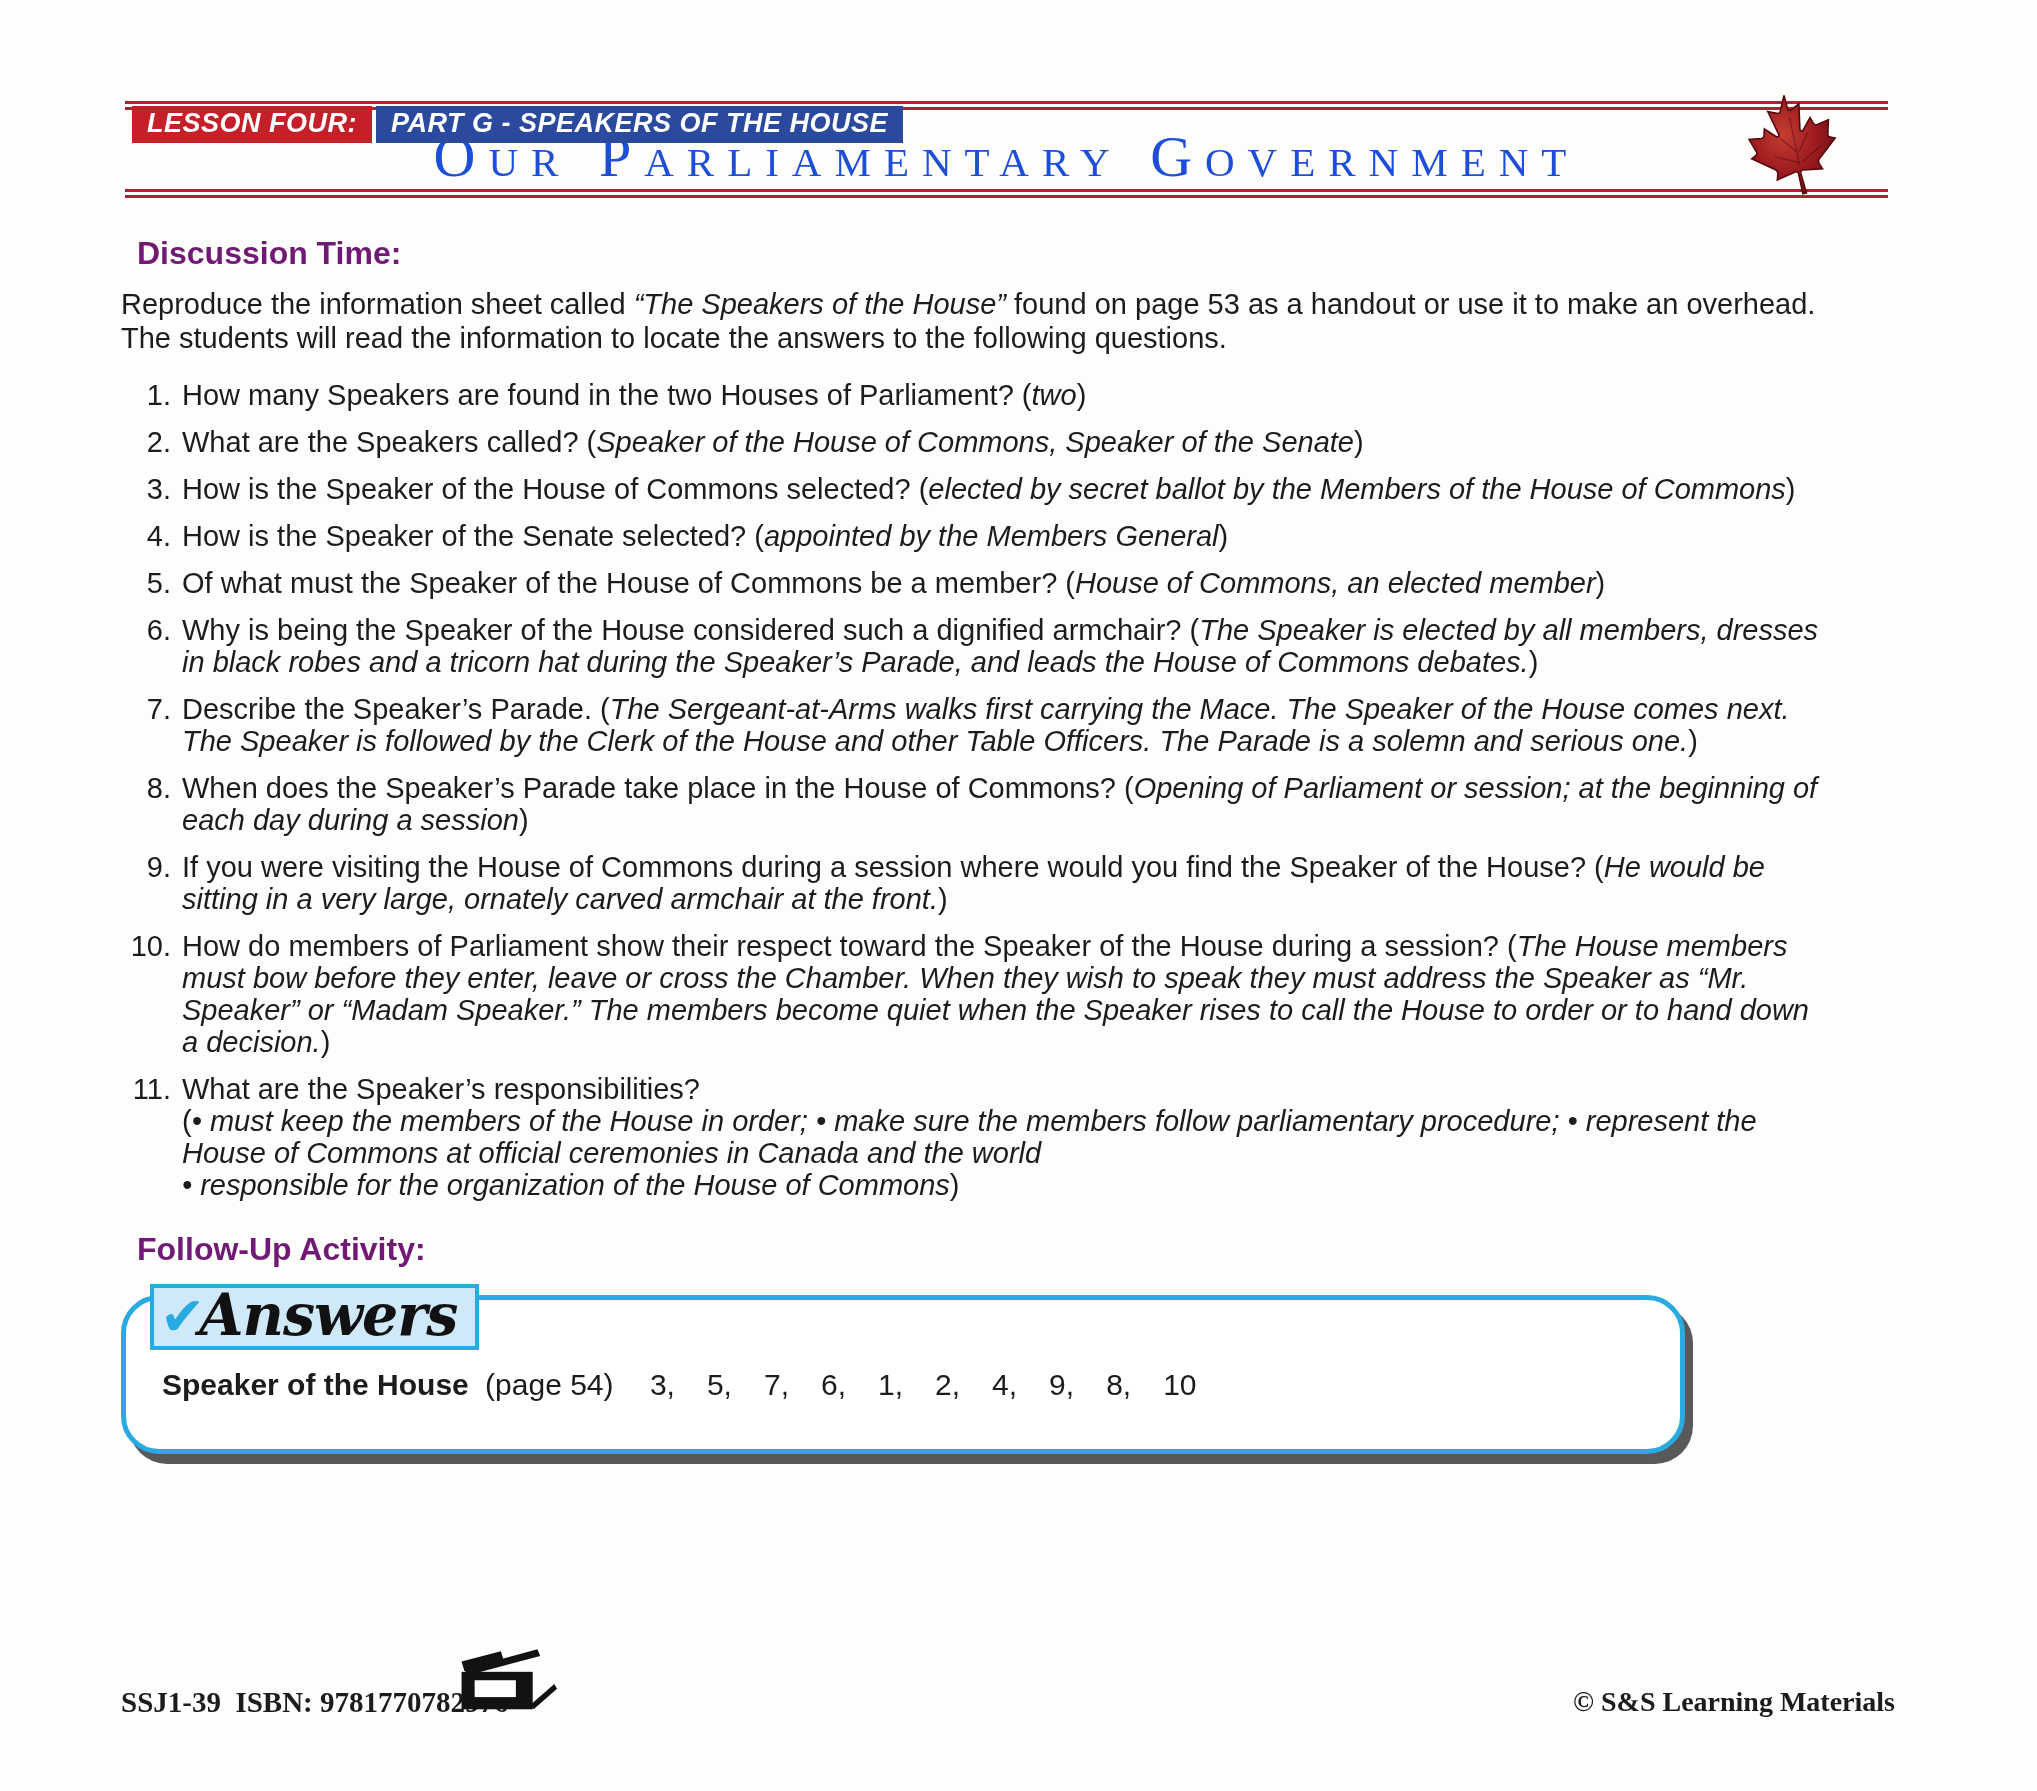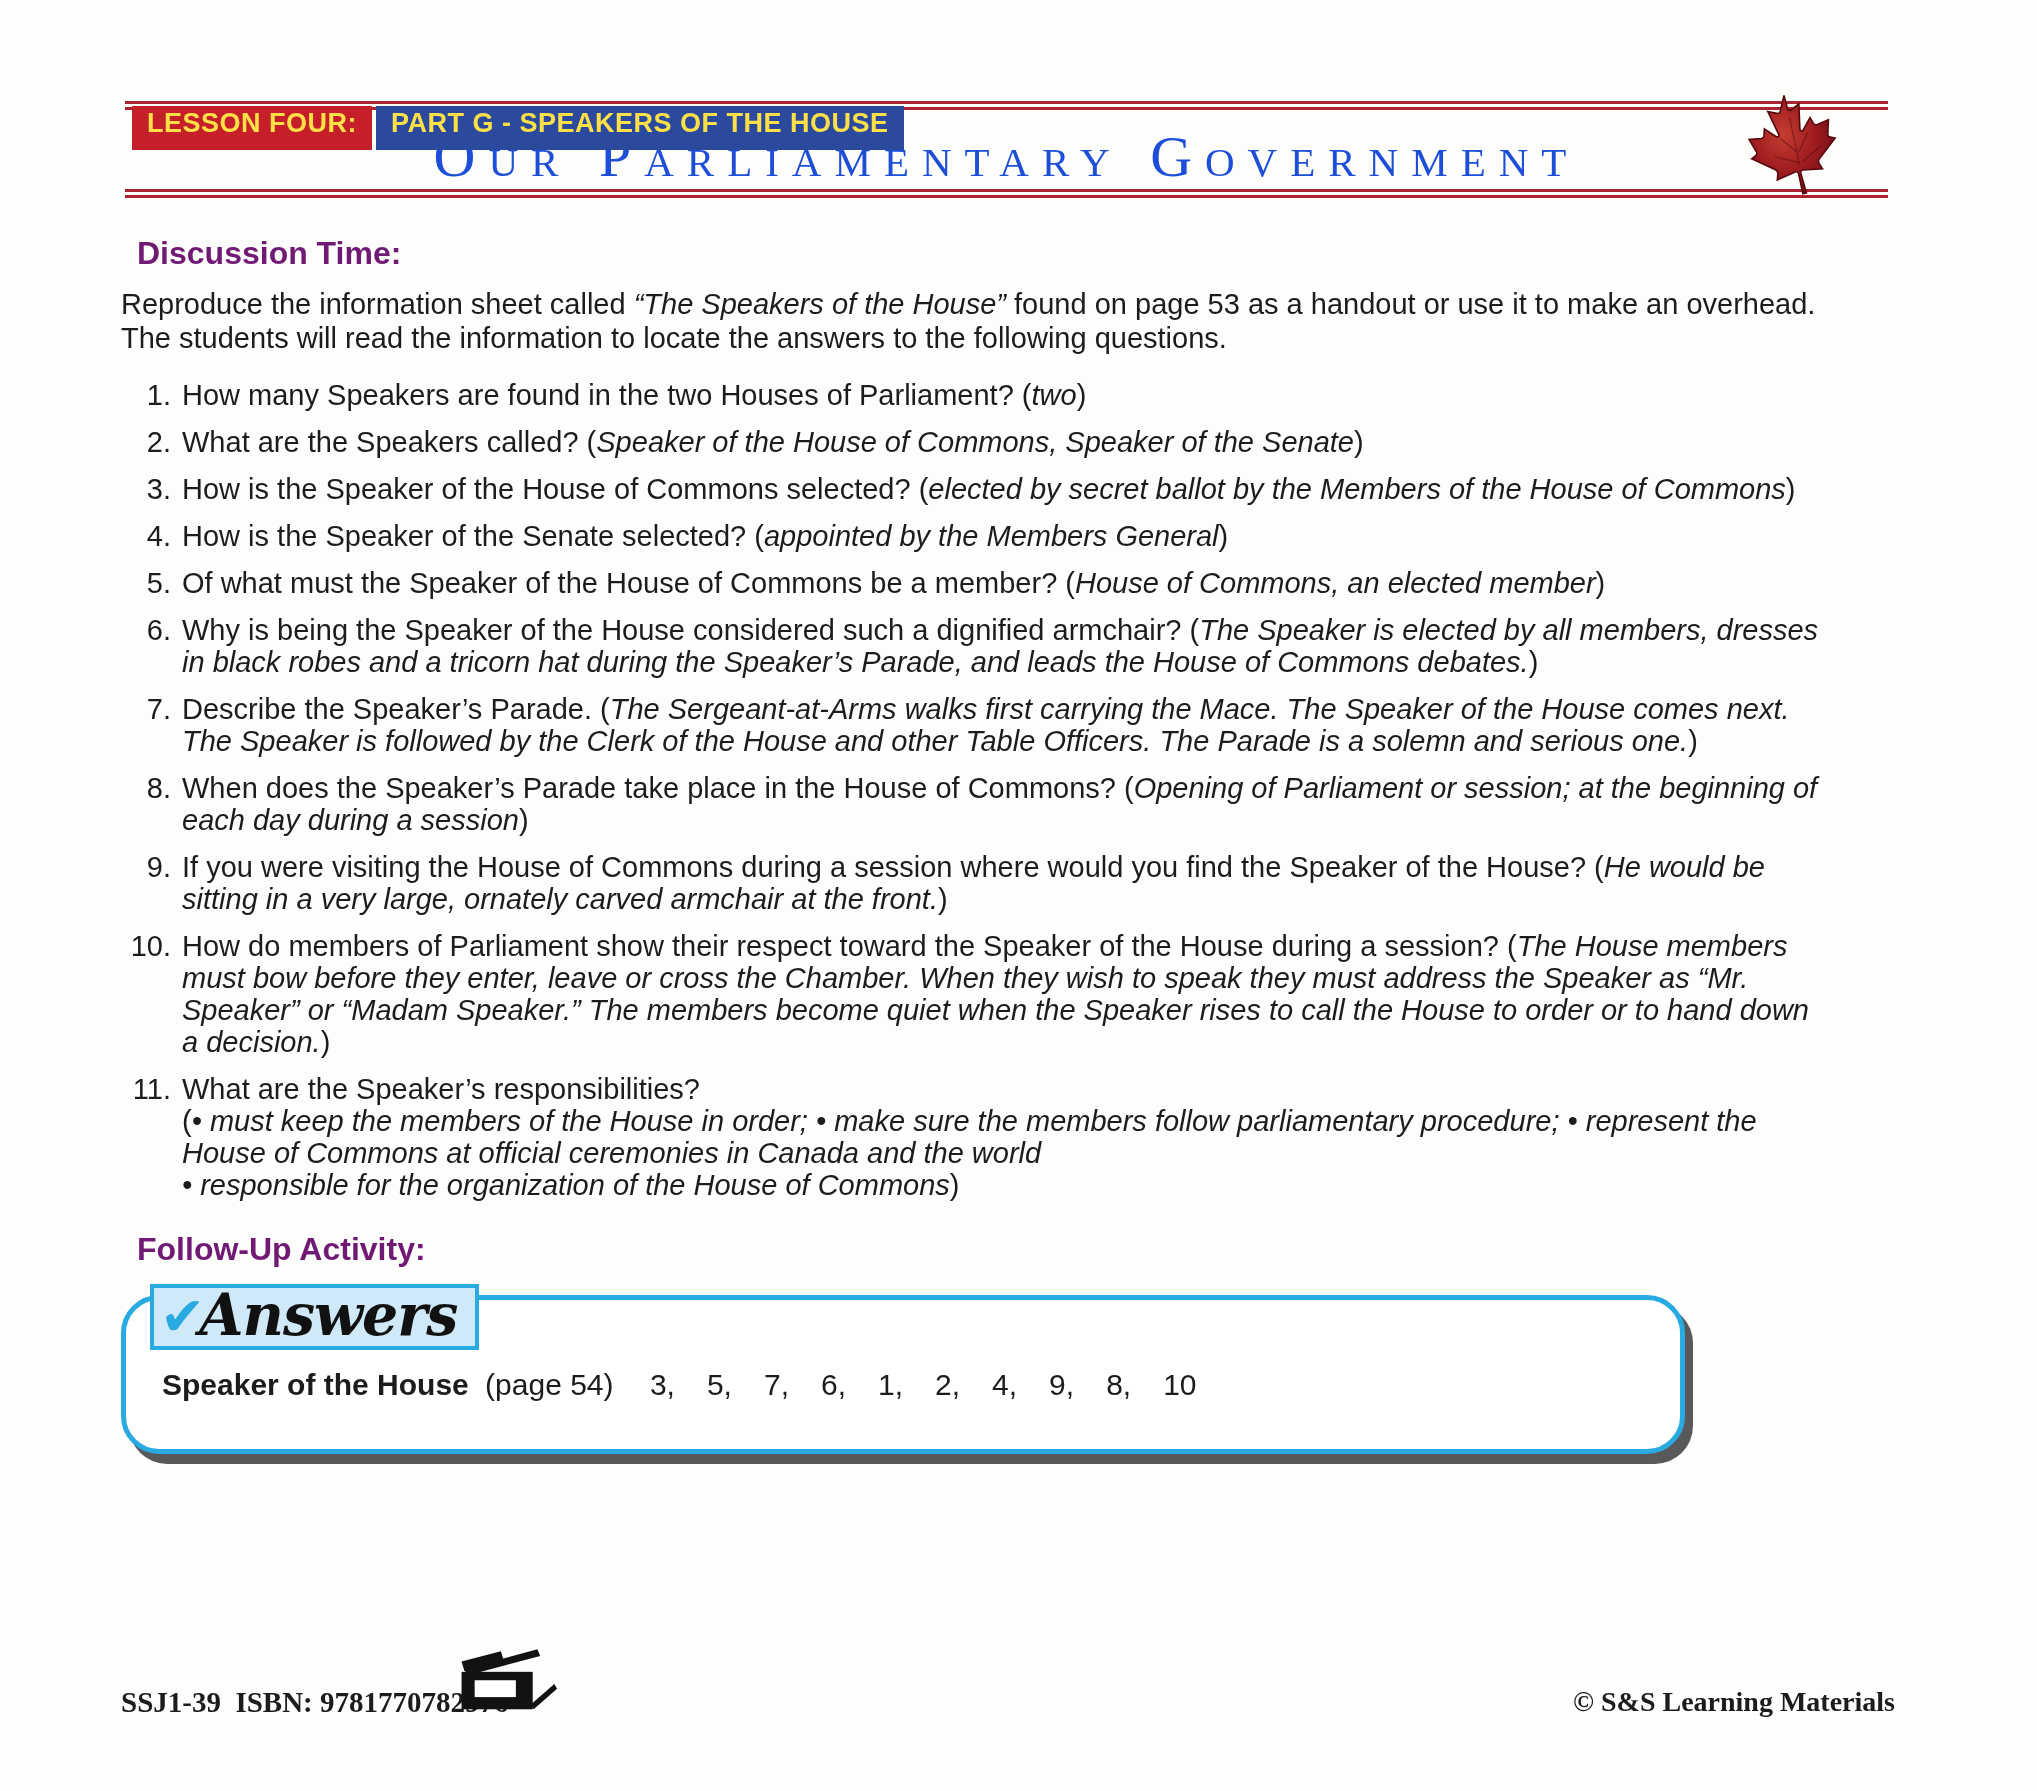--- a/index.html
+++ b/index.html
@@ -14,22 +14,22 @@
 
   
   .header{position:absolute;left:125px;top:101px;width:1763px;height:103px;}
   .rule{position:absolute;left:0;right:0;height:3px;
         border-top:3px solid var(--rule_red,#a92430);
         border-bottom:3px solid var(--rule_red,#a92430);}
   .rule-top{top:0;}
   .rule-bottom{top:88px;}
   .banner{position:absolute;top:5px;left:7px;display:flex;z-index:3;}
   .lesson-box,.part-box{
-    color:#fde047;font-weight:bold;font-size:27px;line-height:30px;
-    padding:2px 15px 12px 15px;white-space:nowrap;letter-spacing:0.5px;
+    color:#ffffff;font-weight:bold;font-size:27px;line-height:30px;
+    padding:2px 15px 5px 15px;white-space:nowrap;letter-spacing:0.5px;font-style:italic;
   }
   .lesson-box{background:var(--banner_red,#c5202a);}
   .part-box{background:var(--banner_blue,#2b4a9e);margin-left:4px;}
   .title{
     position:absolute;top:26px;left:0;right:0;z-index:2;
     text-align:center;
     font-family:"Liberation Serif",serif;
     font-variant:small-caps;
     font-size:58px;line-height:60px;font-weight:500;
     letter-spacing:13px;color:#1d4ed8;white-space:nowrap;

